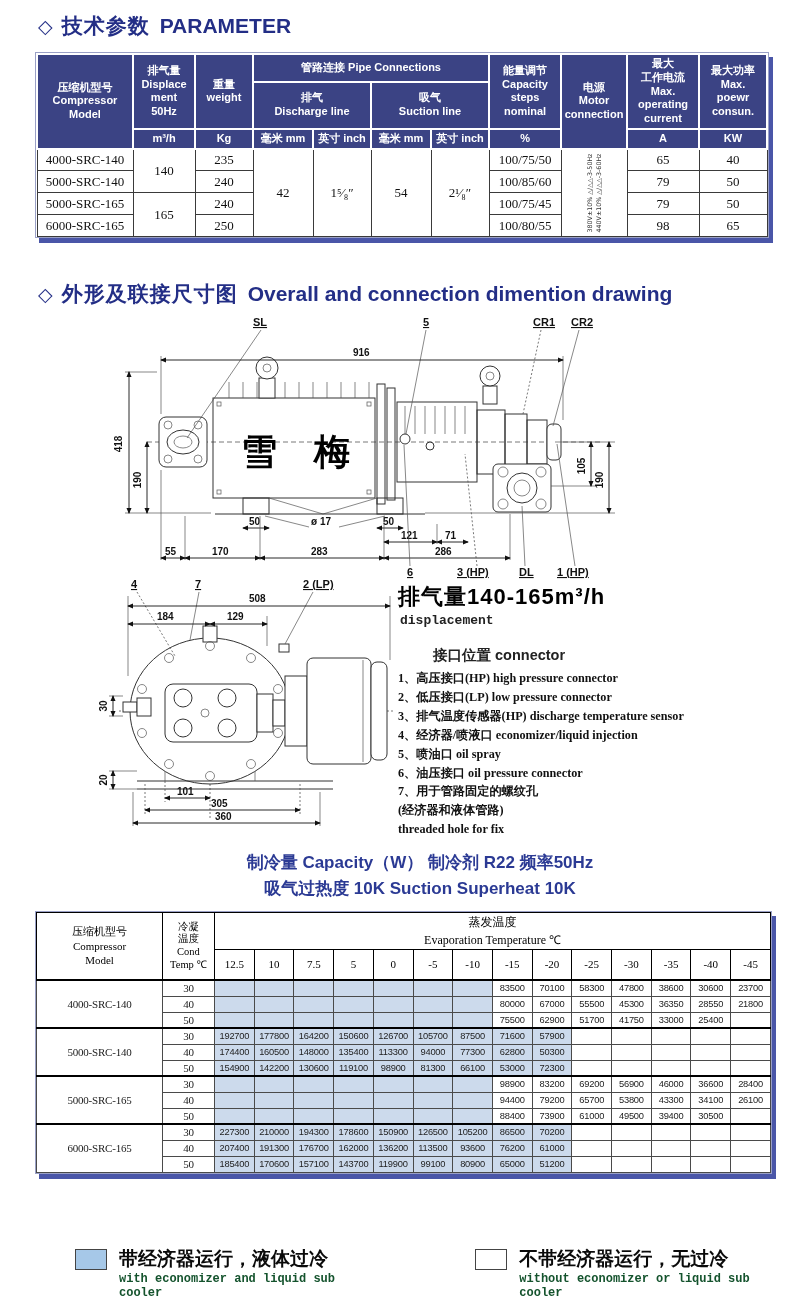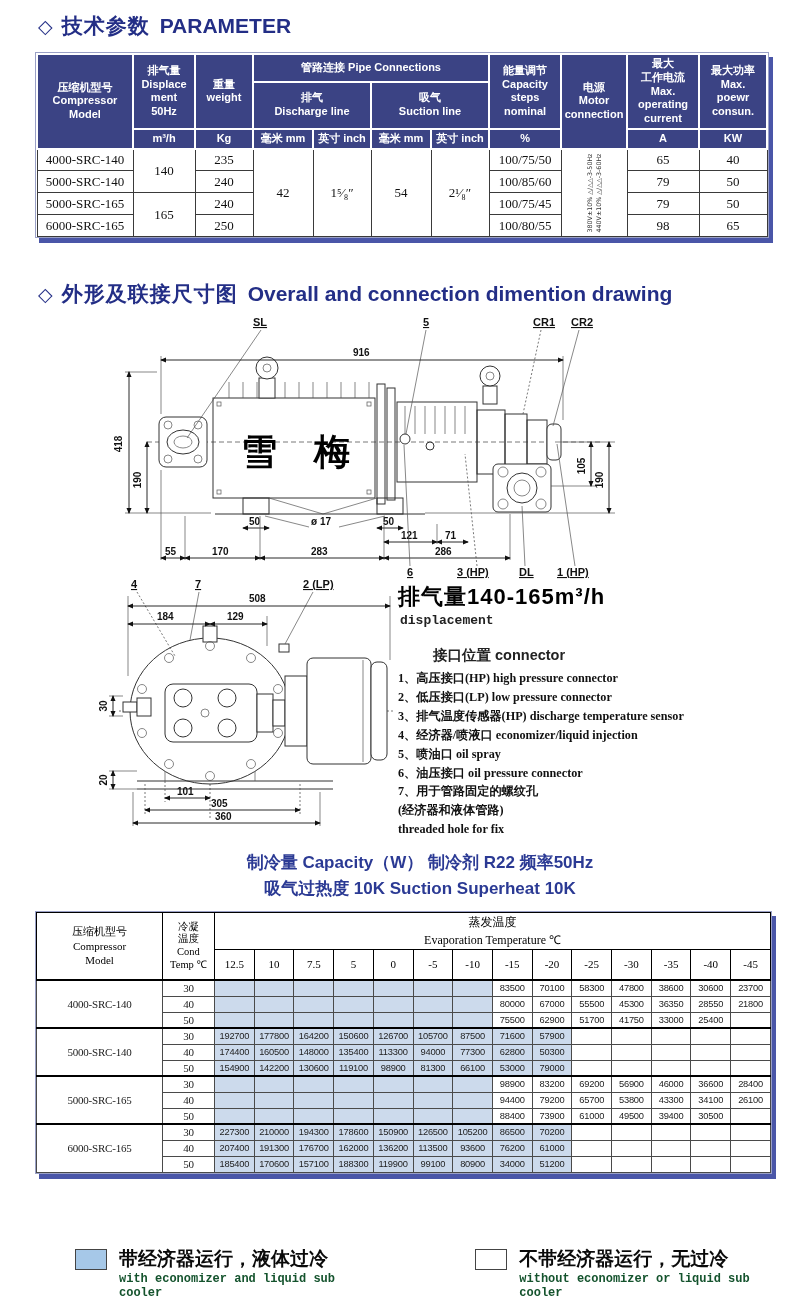--- a/index.html
+++ b/index.html
@@ -578,21 +578,21 @@
         <tr>
           <td class="cond-cell">50</td>
           <td class="econ">154900</td>
           <td class="econ">142200</td>
           <td class="econ">130600</td>
           <td class="econ">119100</td>
           <td class="econ">98900</td>
           <td class="econ">81300</td>
           <td class="econ">66100</td>
           <td class="econ">53000</td>
-          <td class="econ">79000</td>
+          <td class="econ">72300</td>
           <td></td>
           <td></td>
           <td></td>
           <td></td>
           <td></td>
         </tr>
         <tr class="group-start">
           <td rowspan="3" class="model-cell">5000-SRC-165</td>
           <td class="cond-cell">30</td>
           <td class="econ"></td>
@@ -677,25 +677,25 @@
           <td></td>
           <td></td>
           <td></td>
           <td></td>
         </tr>
         <tr>
           <td class="cond-cell">50</td>
           <td class="econ">185400</td>
           <td class="econ">170600</td>
           <td class="econ">157100</td>
-          <td class="econ">188300</td>
+          <td class="econ">143700</td>
           <td class="econ">119900</td>
           <td class="econ">99100</td>
           <td class="econ">80900</td>
-          <td class="econ">34000</td>
+          <td class="econ">65000</td>
           <td class="econ">51200</td>
           <td></td>
           <td></td>
           <td></td>
           <td></td>
           <td></td>
         </tr>
       </tbody>
 </table>
 </div>

